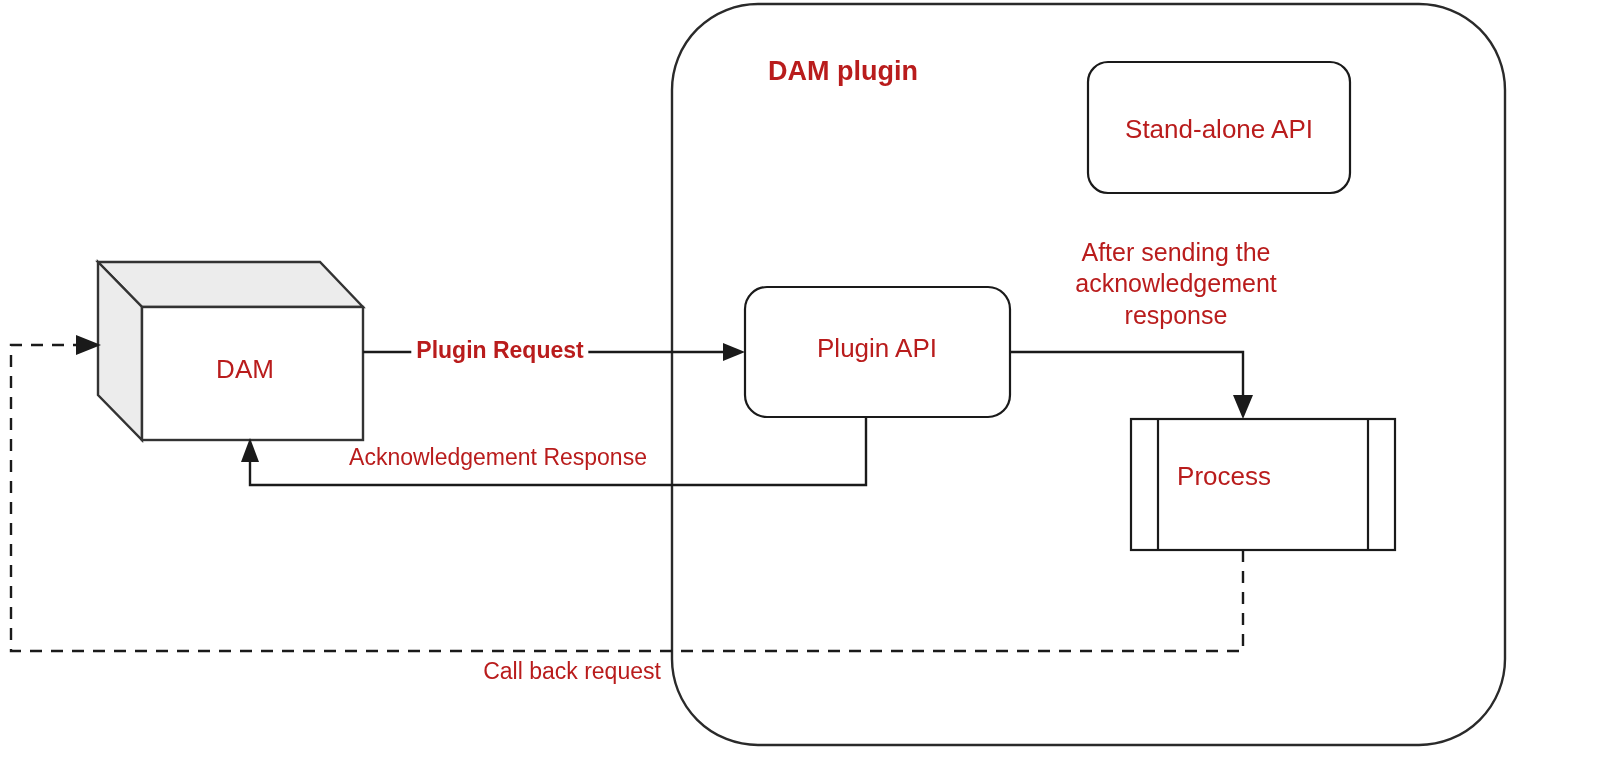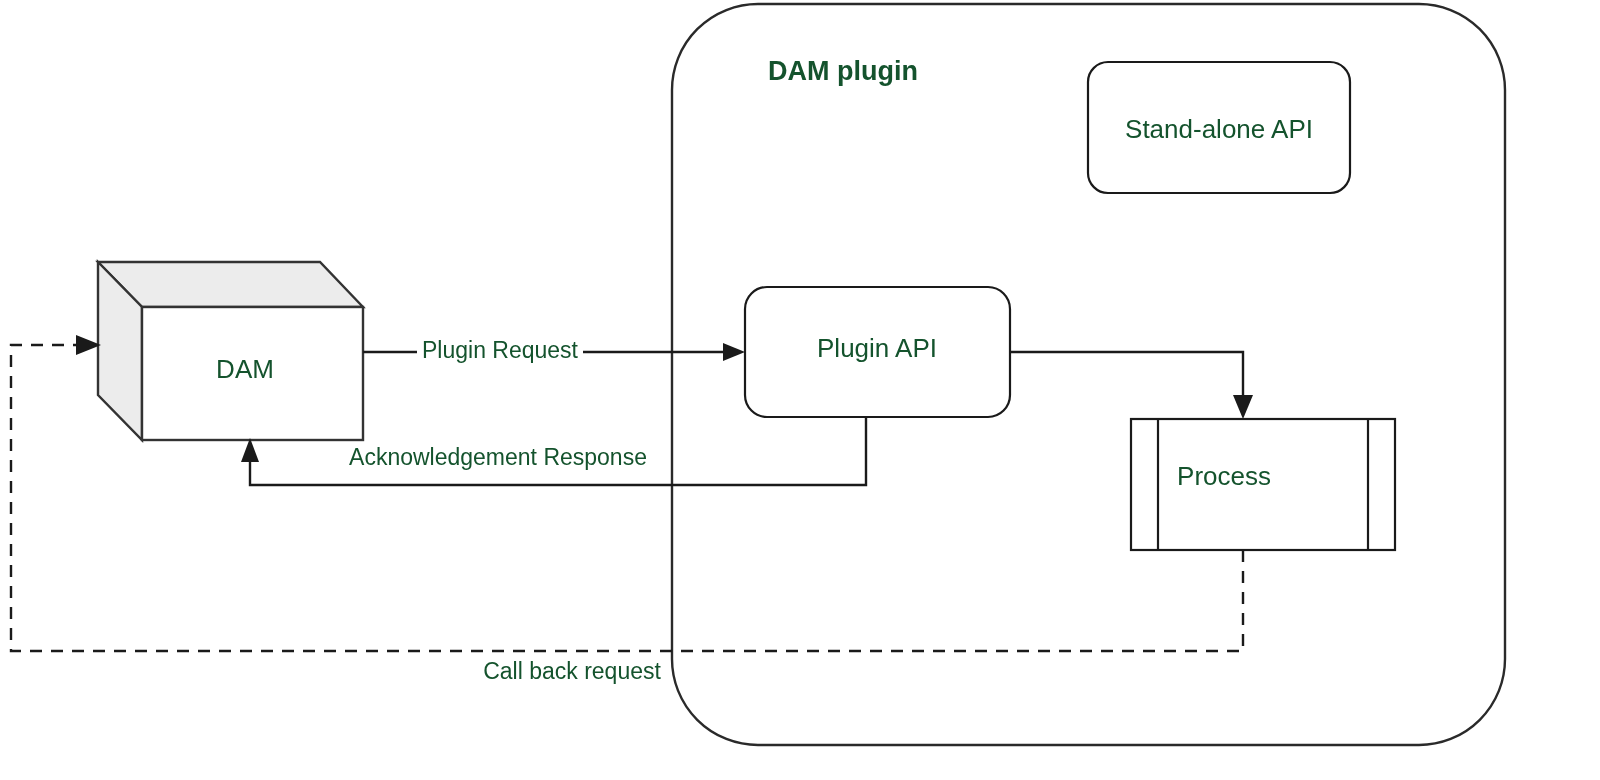--- a/index.html
+++ b/index.html
@@ -67,21 +67,21 @@
     stroke-width: 2.4;
     stroke-dasharray: 12 9;
   }
   .arrow-head {
     fill: #1a1a1a;
     stroke: none;
   }
   .label-text {
     position: absolute;
     font-family: "Liberation Sans", sans-serif;
-    color: #14532d;
+    color: #b91c1c;
     white-space: nowrap;
     line-height: 1.25;
   }
   .node-label {
     font-size: 26px;
     transform: translate(-50%, -50%);
     text-align: right;
   }
   .edge-label {
     font-size: 23px;
@@ -153,20 +153,25 @@
   <div class="label-text group-title" style="left:843px; top:72px;">DAM plugin</div>
 
   <div class="label-text node-label" style="left:1219px; top:129px;">Stand-alone API</div>
 
   <div class="label-text node-label" style="left:877px; top:348px;">Plugin API</div>
 
   <div class="label-text node-label" style="left:1224px; top:476px;">Process</div>
 
   <div class="label-text node-label" style="left:245px; top:369px;">DAM</div>
 
-  <div class="label-text edge-label" style="left:500px; top:350px;">Plugin Request</div>
+  <div class="label-text edge-label" style="left:500px; top:350px;font-weight:bold;">Plugin Request</div>
 
   <div class="label-text edge-label" style="left:470px; top:457px;margin-left:28px;">Acknowledgement Response</div>
 
   <div class="label-text edge-label" style="left:572px; top:651px;margin-top:20px;">Call back request</div>
 
+  <div class="label-text note-label" style="left:1176px; top:237px;">
+    <div>After sending the</div>
+    <div>acknowledgement</div>
+    <div>response</div>
+  </div>
 
 </div>
 
 </body></html>

